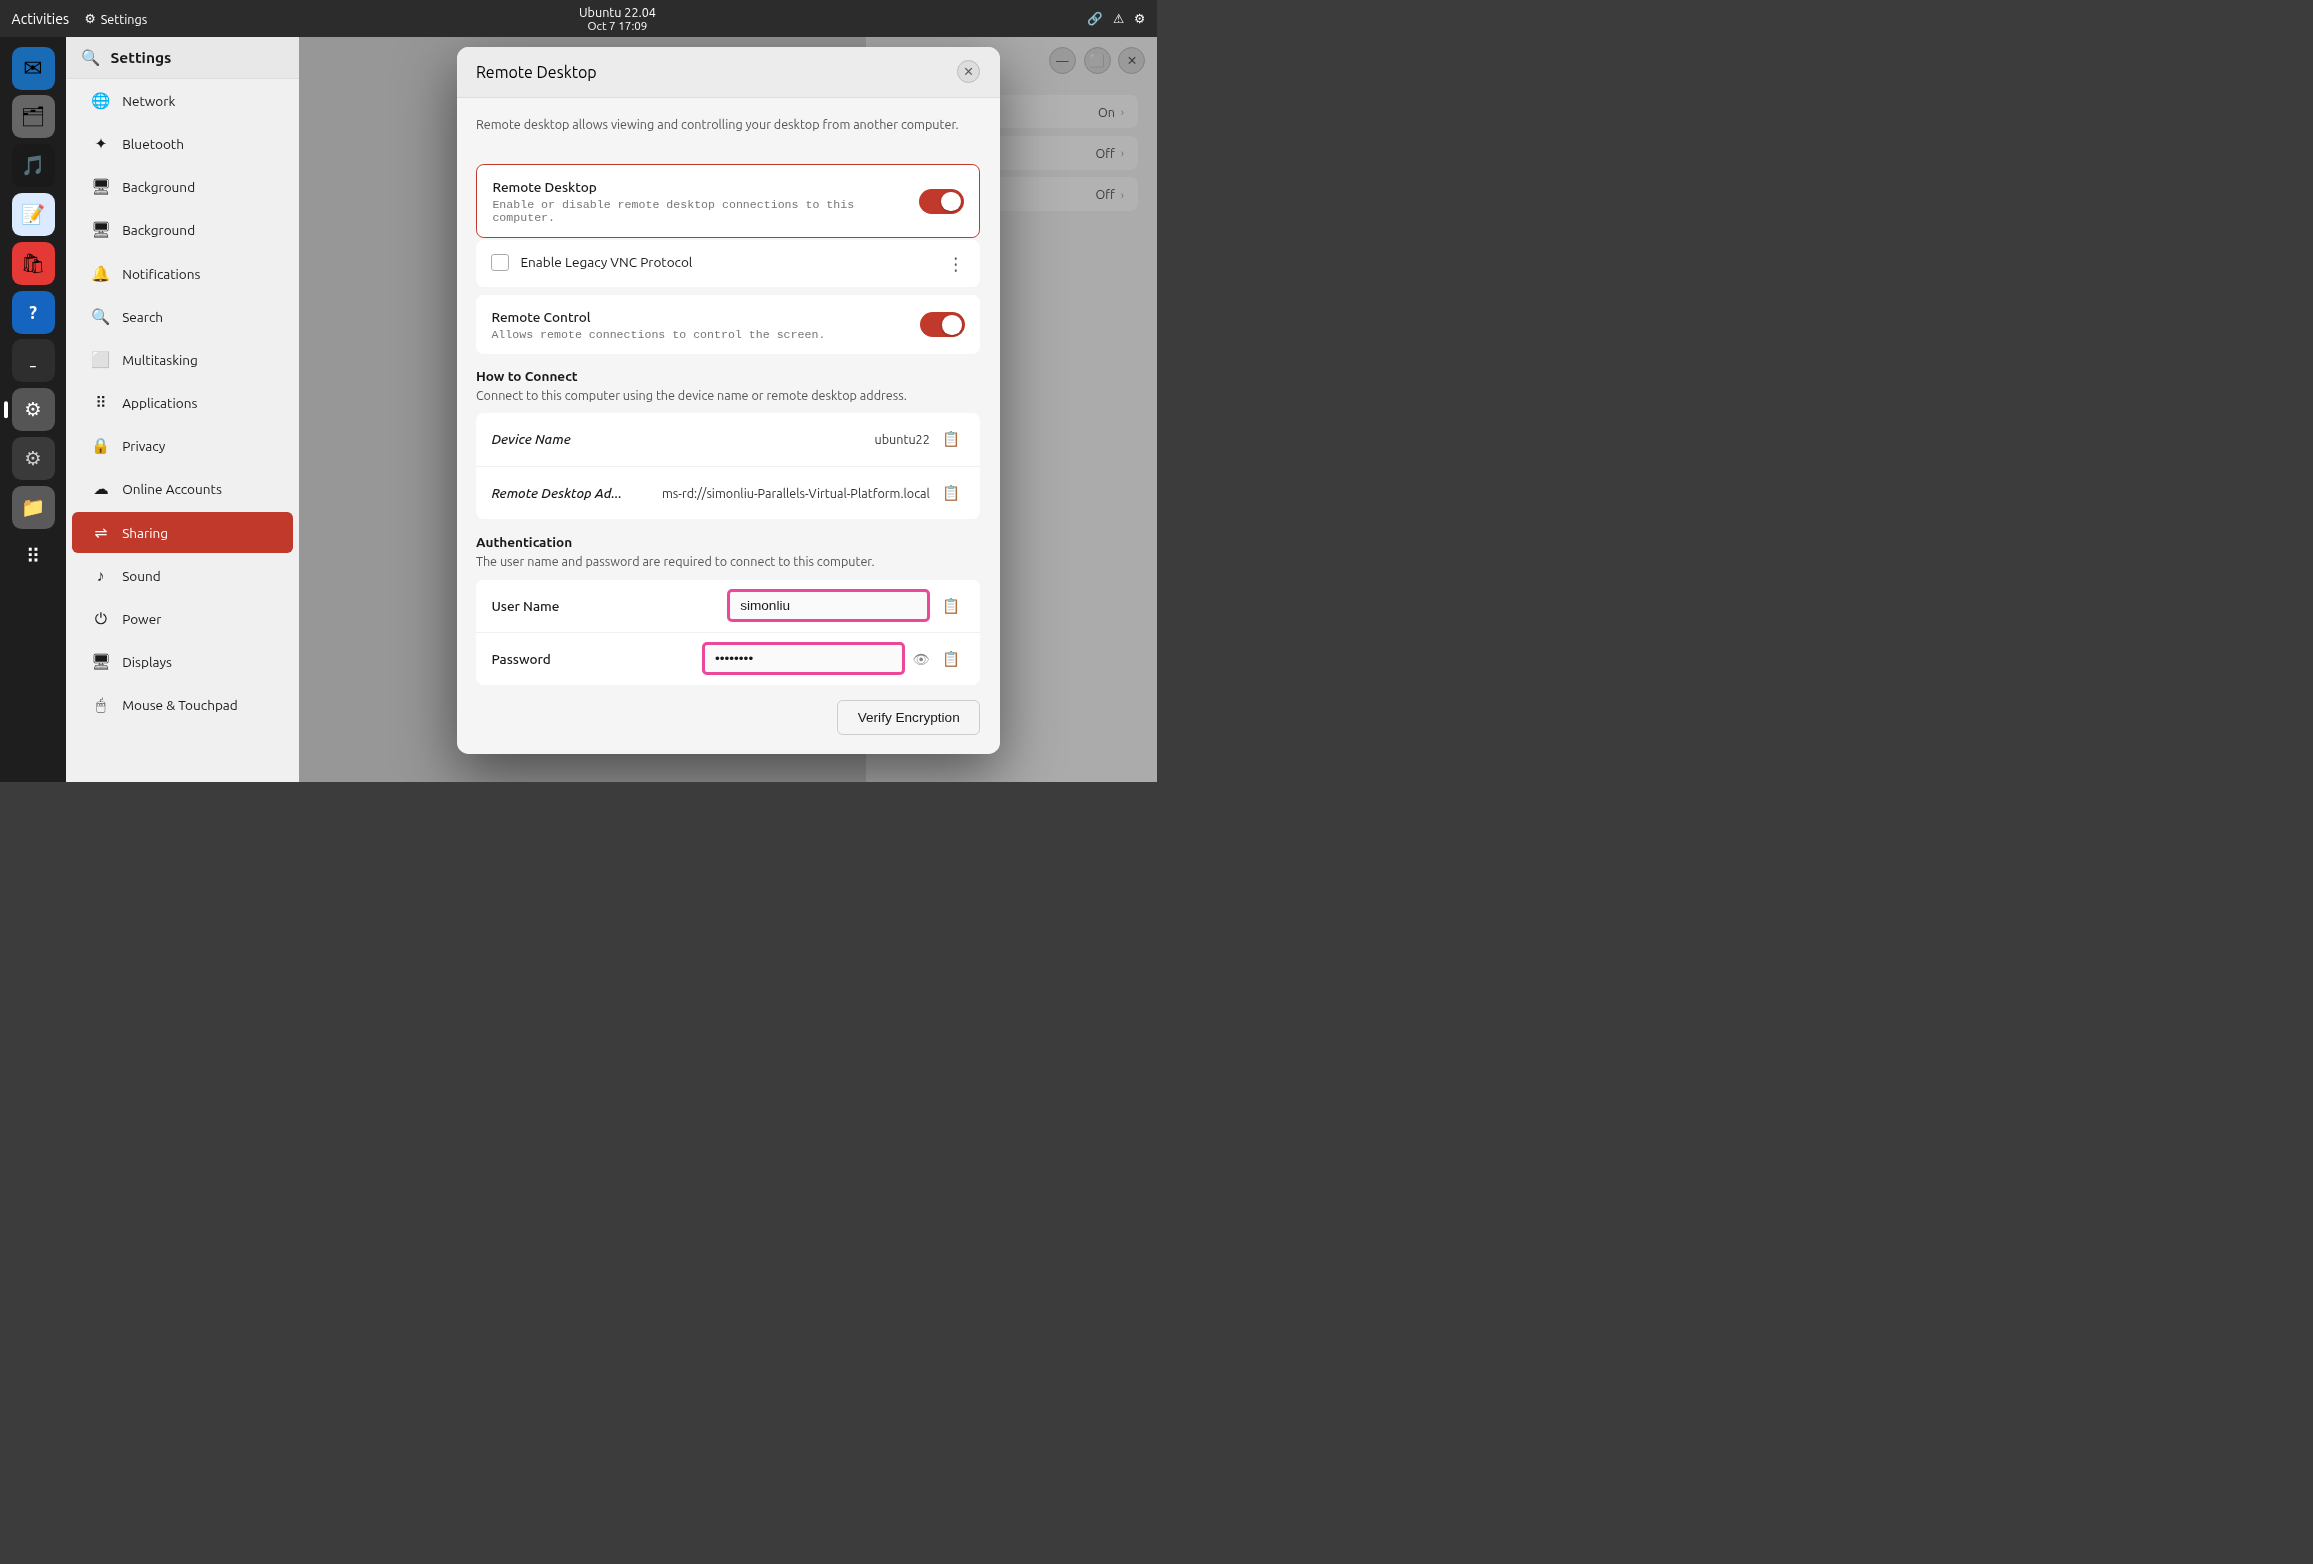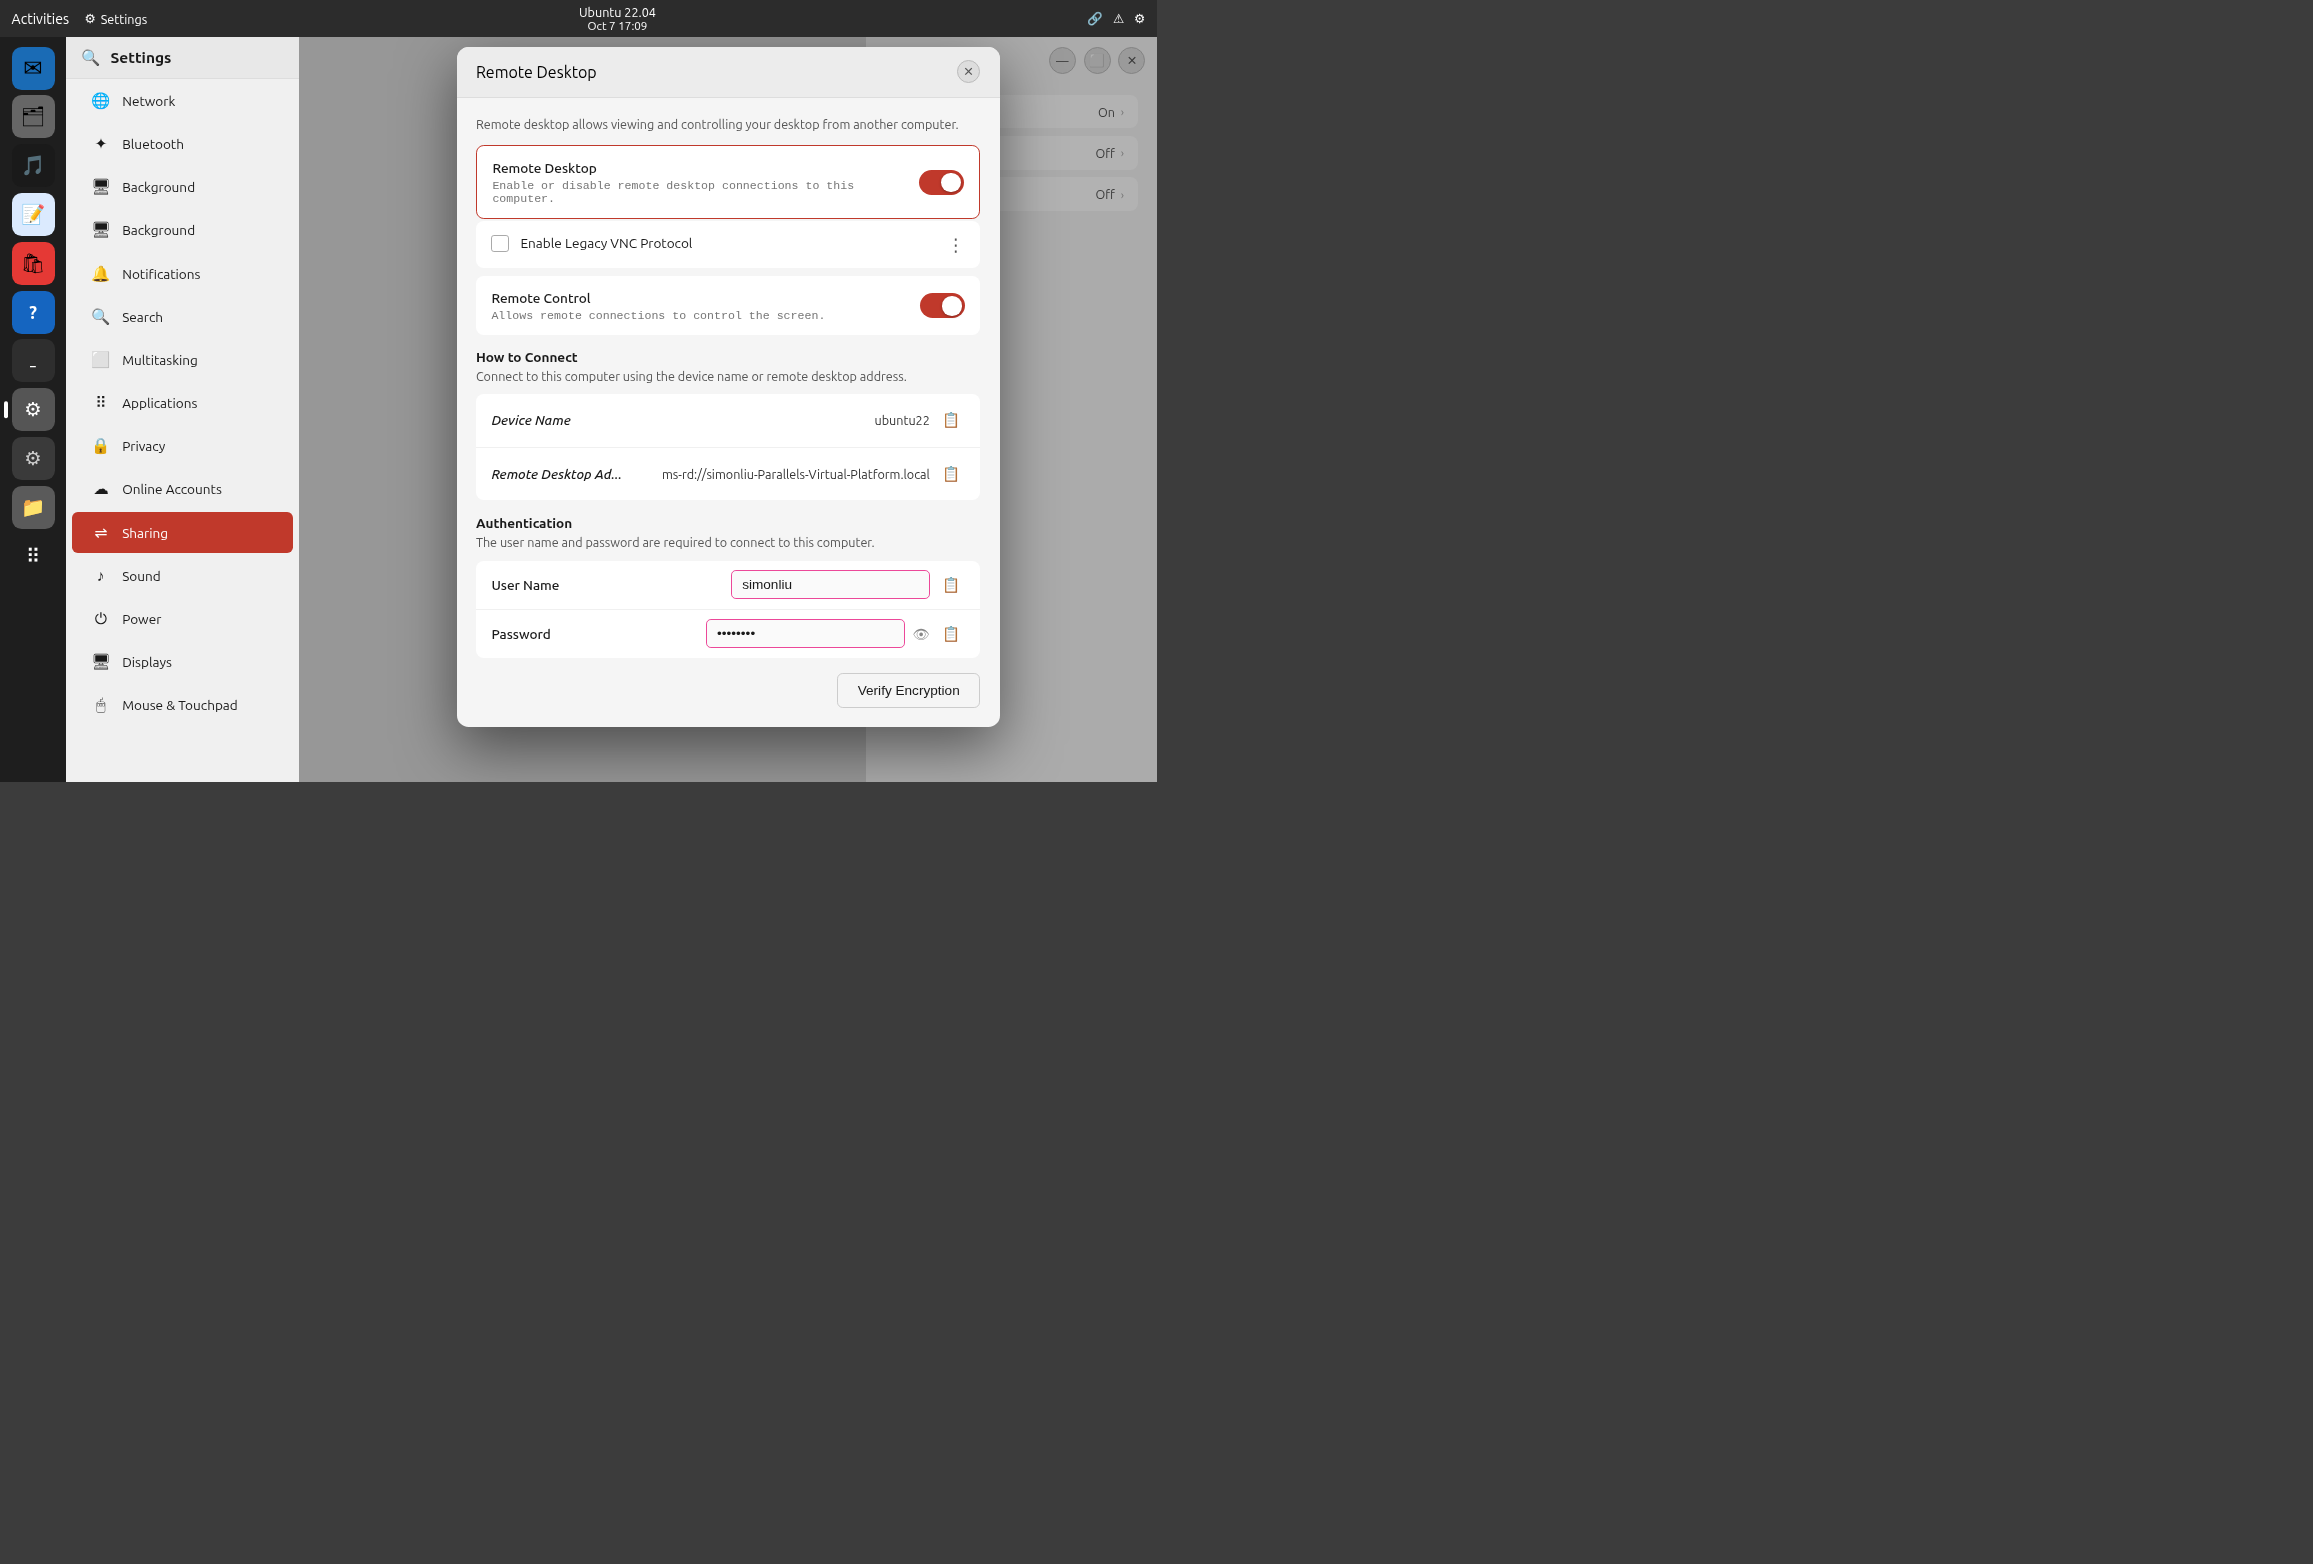--- a/index.html
+++ b/index.html
@@ -149,21 +149,21 @@
       border-radius: 50%;
       background: #ddd;
       border: 1px solid #bbb;
       cursor: pointer;
       display: flex; align-items: center; justify-content: center;
       font-size: 12.6px;
       color: #555;
     }
     .modal-body { padding: 19.4px; }
 
-    .modal-desc { font-size: 12.6px; color: #555; margin-bottom: 14px; }
+    .modal-desc { font-size: 12.6px; color: #555; margin-bottom: 33px; }
 
     
     .setting-row {
       background: #fff;
       border-radius: 7.8px;
       padding: 13.6px 15.5px;
       margin-bottom: 1.9px;
       display: flex;
       align-items: center;
       justify-content: space-between;
@@ -258,21 +258,21 @@
       display: flex;
       align-items: center;
       justify-content: space-between;
       padding: 9.7px 15.5px;
       border-bottom: 1px solid #f0f0f0;
     }
     .auth-field:last-child { border-bottom: none; }
     .auth-label { font-size: 13.6px; color: #1a1a1a; font-weight: 500; min-width: 97px; }
     .auth-input-wrap { display: flex; align-items: center; gap: 7.8px; flex: 1; justify-content: flex-end; }
     .auth-input {
-      border: 1px solid #ec4899;
+      border: 3px solid #ec4899;
       border-radius: 4.9px;
       padding: 5.8px 9.7px;
       font-size: 13.6px;
       color: #1a1a1a;
       background: #fafafa;
       min-width: 194px;
     }
     .eye-icon { cursor: pointer; color: #888; font-size: 13.6px; }
 
     

